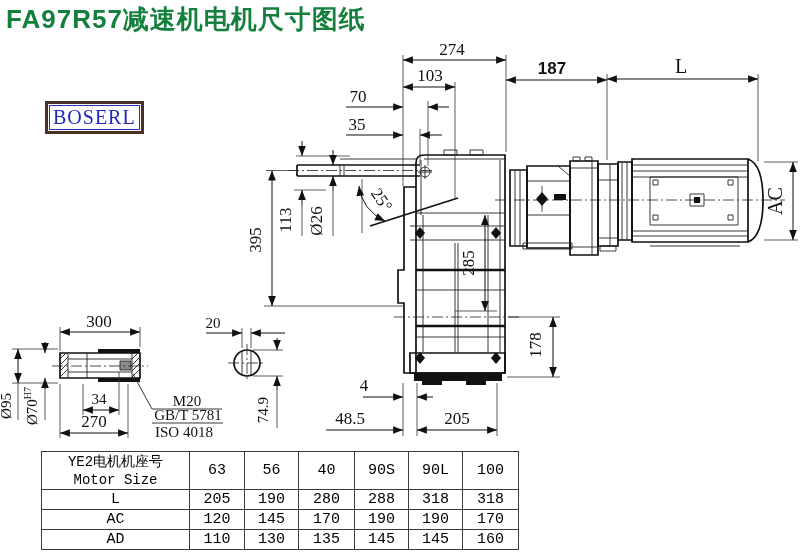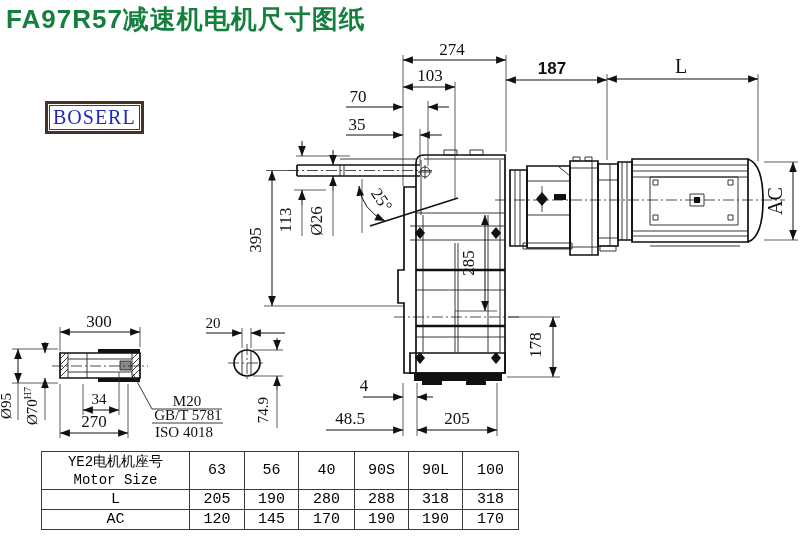--- a/index.html
+++ b/index.html
@@ -337,15 +337,24 @@
     </tr>
     <tr class="row">
       <td>AC</td>
       <td>120</td>
       <td>145</td>
       <td>170</td>
       <td>190</td>
       <td>190</td>
       <td>170</td>
     </tr>
+    <tr class="row">
+      <td>AD</td>
+      <td>110</td>
+      <td>130</td>
+      <td>135</td>
+      <td>145</td>
+      <td>145</td>
+      <td>160</td>
+    </tr>
   </tbody>
     </table>
 </div>
 
 </body></html>

